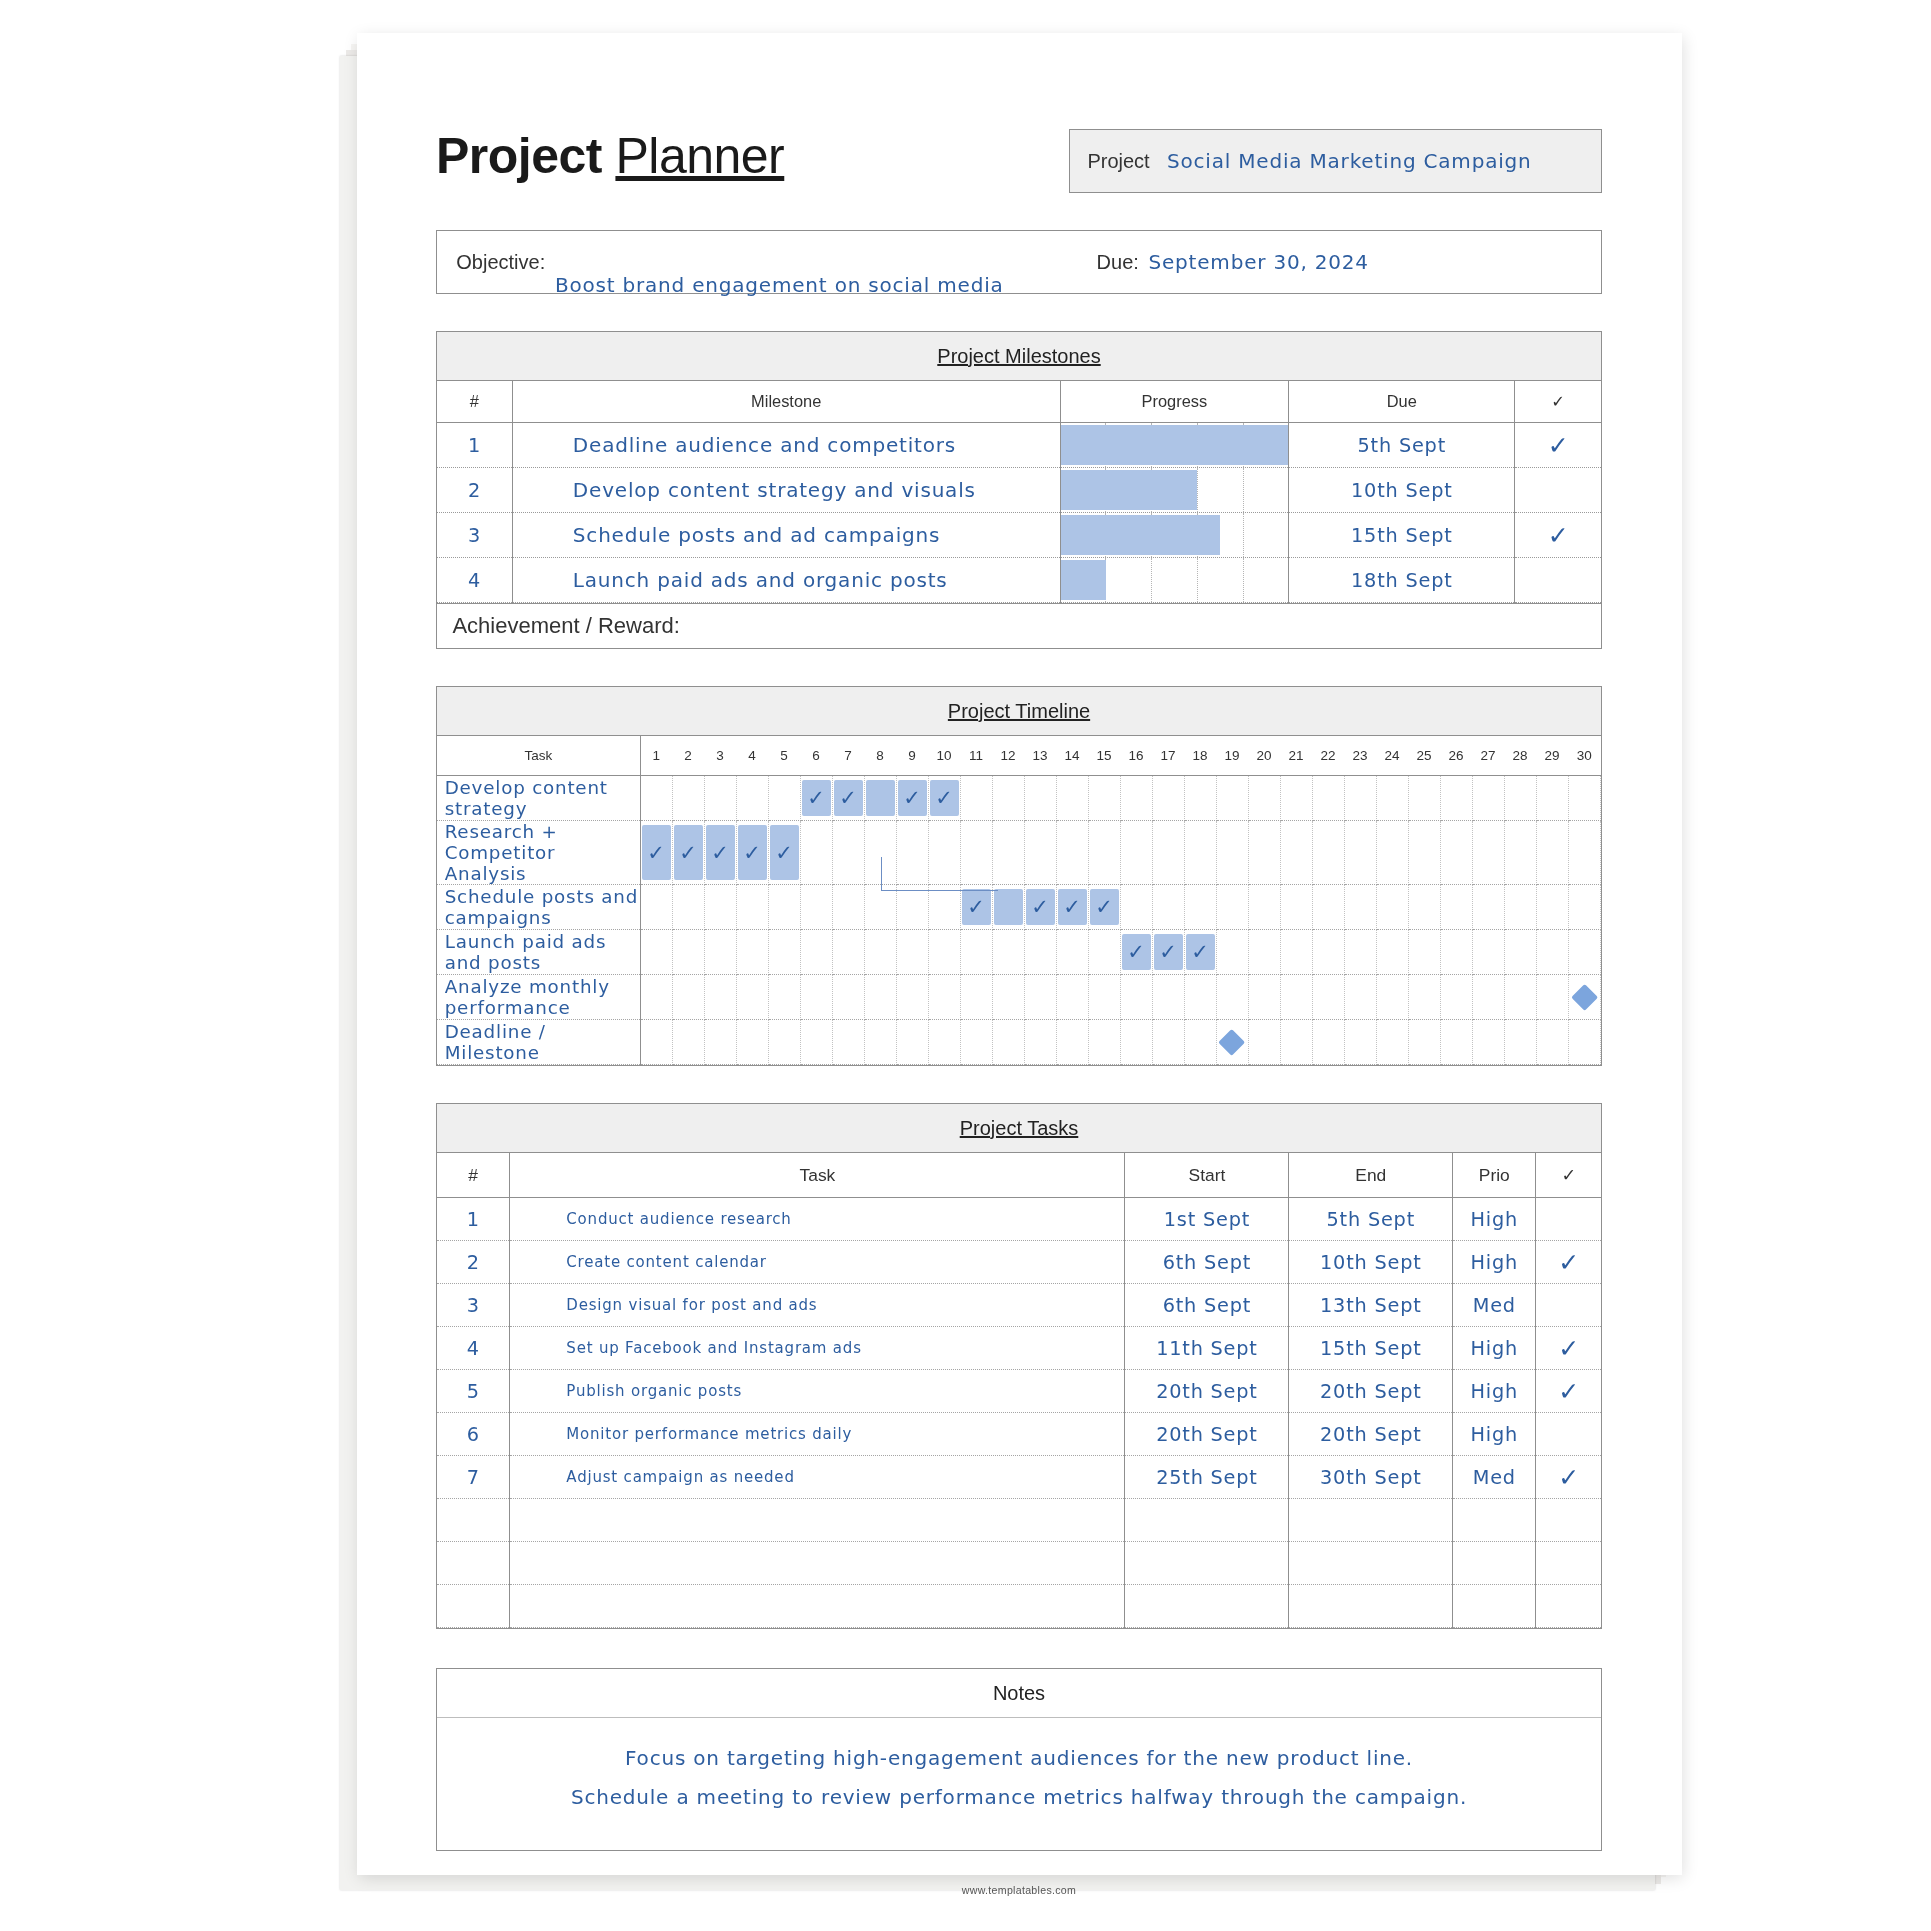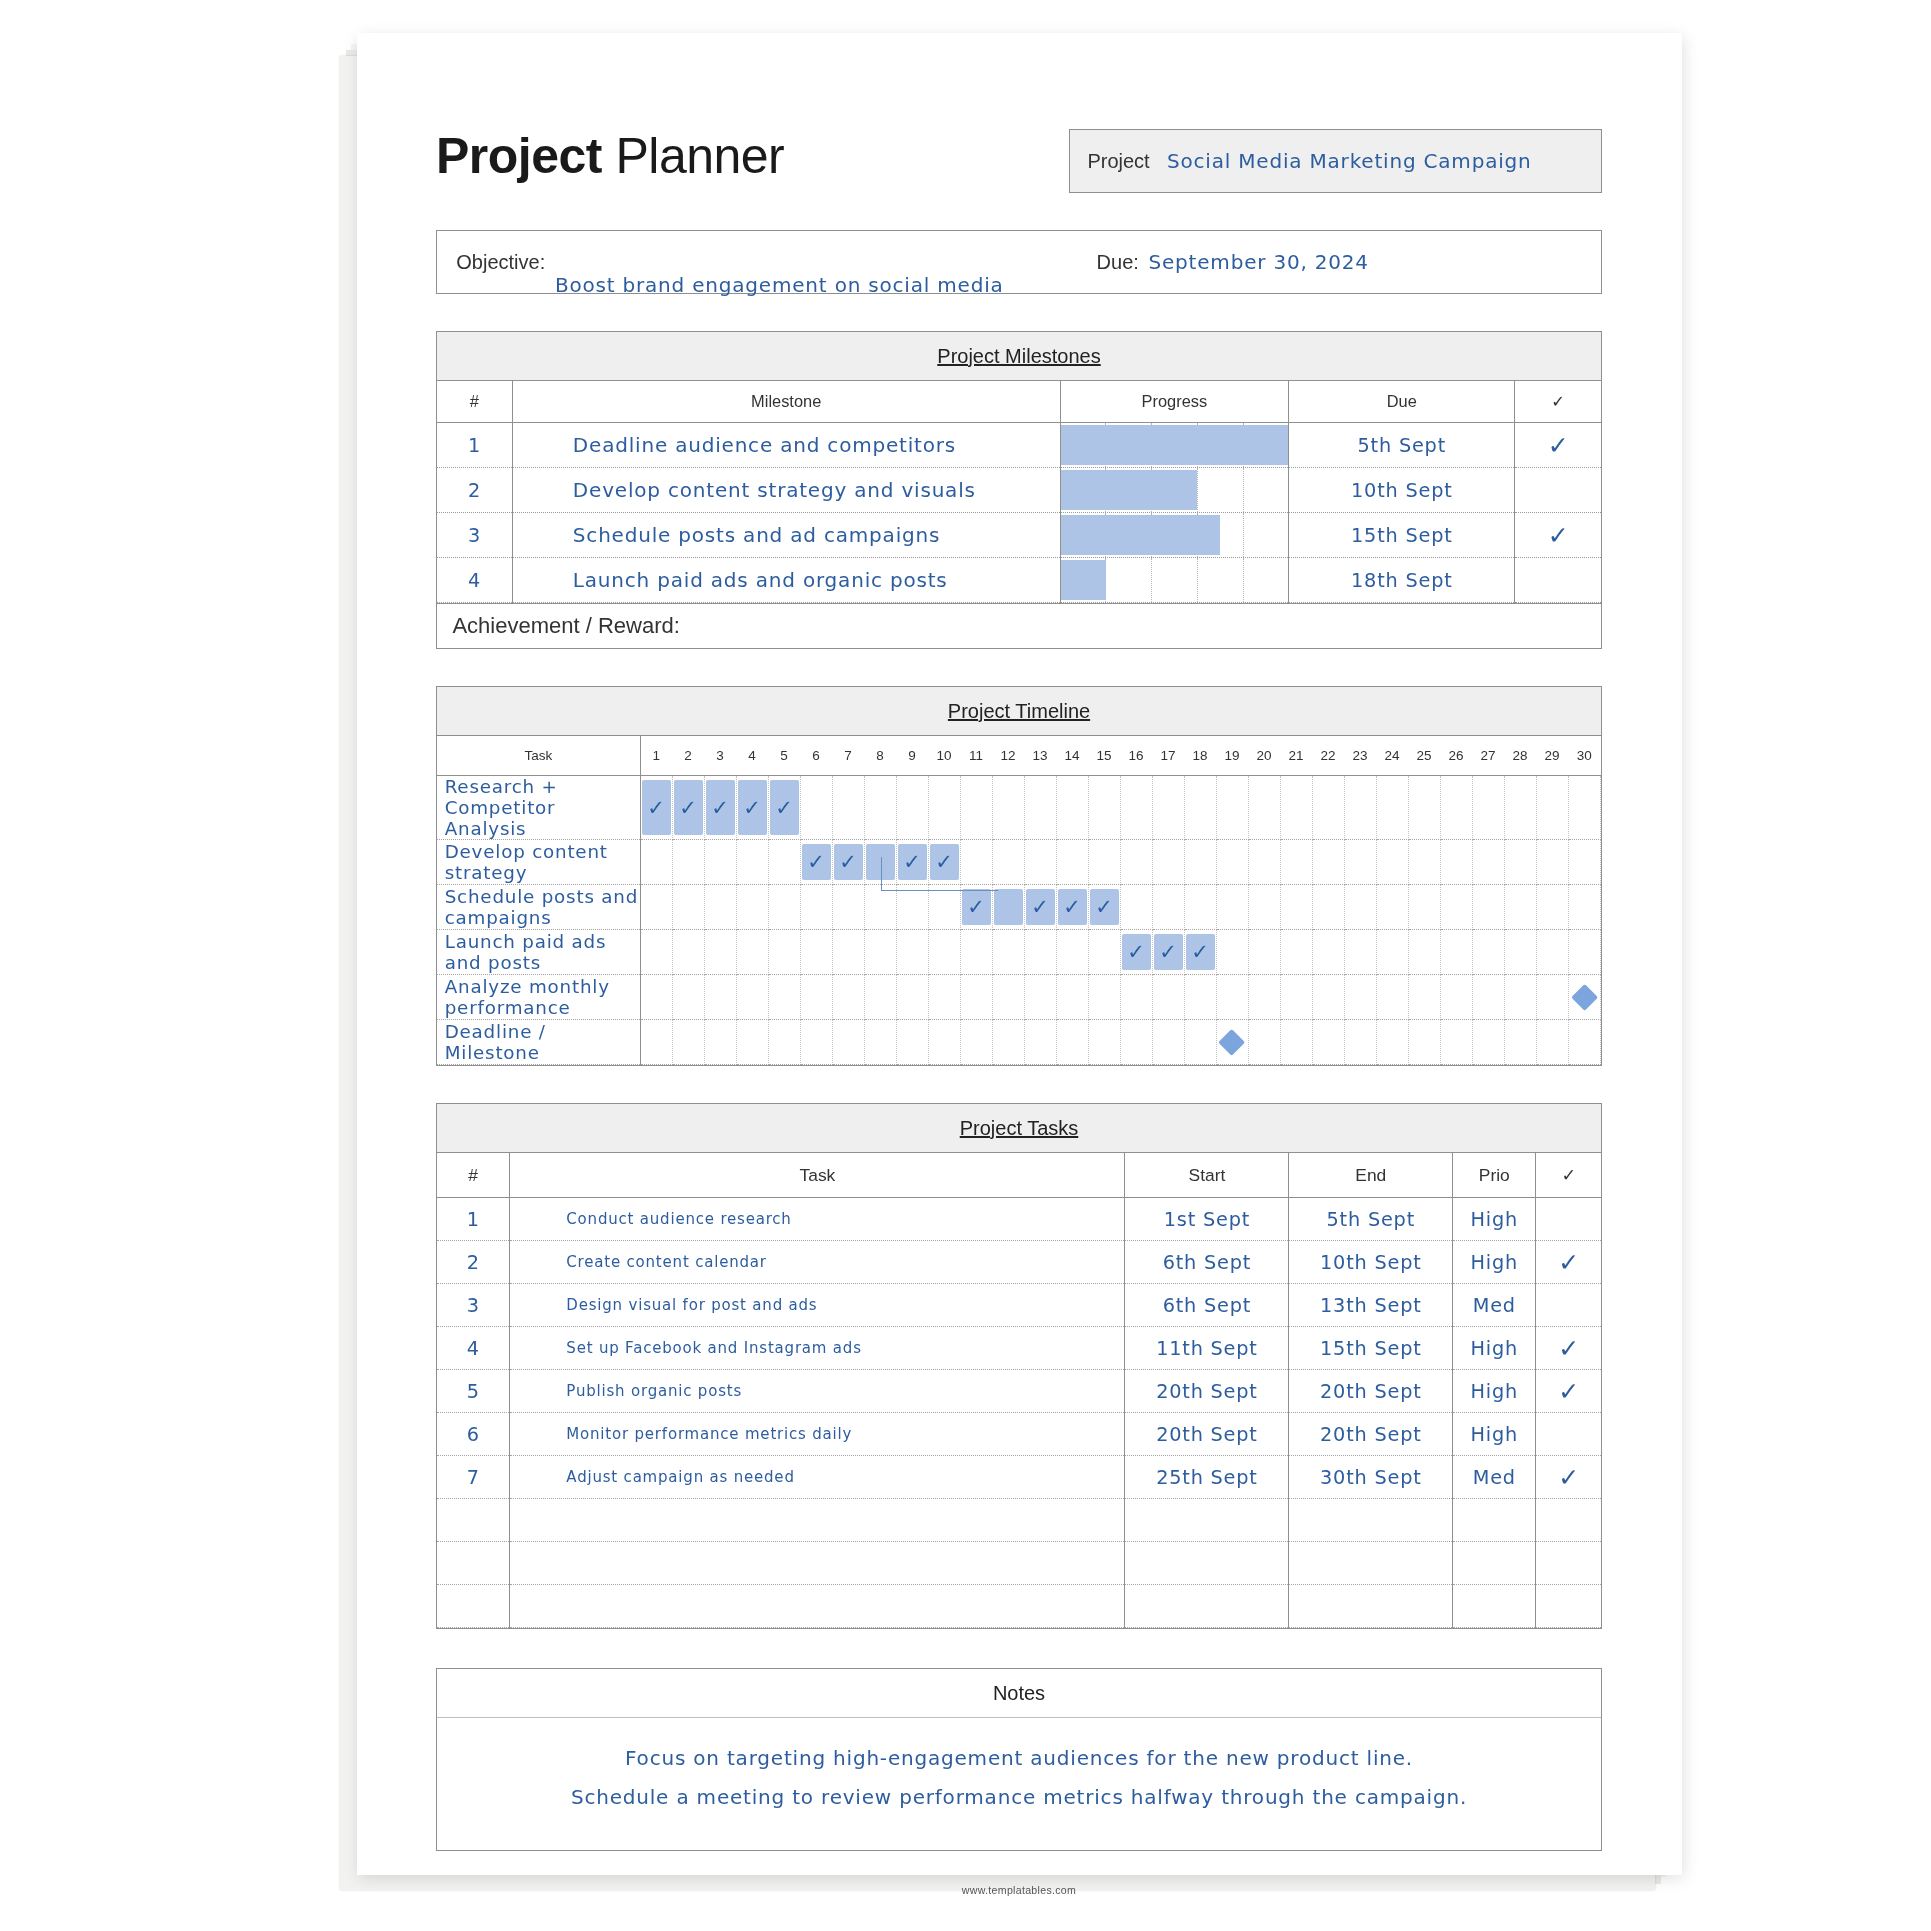--- a/index.html
+++ b/index.html
@@ -69,21 +69,21 @@
     justify-content: space-between;
   }
   .title {
     font-size: 50px;
     letter-spacing: -0.5px;
     color: #1a1a1a;
     line-height: 1;
     margin-top: 21px;
   }
   .title b { font-weight: bold; }
-  .title span { font-weight: 300; }
+  .title span { font-weight: 300; text-decoration: underline; }
 
   .projbox {
     width: 533px;
     height: 64px;
     border: 1.2px solid #8f8f8f;
     background: #efefef;
     display: flex;
     align-items: center;
     padding-left: 17.4px;
     box-sizing: border-box;
@@ -424,20 +424,67 @@
                 <td>23</td>
                 <td>24</td>
                 <td>25</td>
                 <td>26</td>
                 <td>27</td>
                 <td>28</td>
                 <td>29</td>
                 <td>30</td>
               </tr>
               <tr class="tl-row">
+                <td class="tl-label hand">Develop content strategy</td>
+                <td class="tl-cell"></td>
+                <td class="tl-cell"></td>
+                <td class="tl-cell"></td>
+                <td class="tl-cell"></td>
+                <td class="tl-cell"></td>
+                <td class="tl-cell">
+                  <div class="tl-bar"></div>
+                  <div class="tl-tick">✓</div>
+                </td>
+                <td class="tl-cell">
+                  <div class="tl-bar"></div>
+                  <div class="tl-tick">✓</div>
+                </td>
+                <td class="tl-cell">
+                  <div class="tl-bar"></div>
+                </td>
+                <td class="tl-cell">
+                  <div class="tl-bar"></div>
+                  <div class="tl-tick">✓</div>
+                </td>
+                <td class="tl-cell">
+                  <div class="tl-bar"></div>
+                  <div class="tl-tick">✓</div>
+                </td>
+                <td class="tl-cell"></td>
+                <td class="tl-cell"></td>
+                <td class="tl-cell"></td>
+                <td class="tl-cell"></td>
+                <td class="tl-cell"></td>
+                <td class="tl-cell"></td>
+                <td class="tl-cell"></td>
+                <td class="tl-cell"></td>
+                <td class="tl-cell"></td>
+                <td class="tl-cell"></td>
+                <td class="tl-cell"></td>
+                <td class="tl-cell"></td>
+                <td class="tl-cell"></td>
+                <td class="tl-cell"></td>
+                <td class="tl-cell"></td>
+                <td class="tl-cell"></td>
+                <td class="tl-cell"></td>
+                <td class="tl-cell"></td>
+                <td class="tl-cell"></td>
+                <td class="tl-cell"></td>
+              </tr>
+              <tr class="tl-row">
                 <td class="tl-label hand">Research + Competitor Analysis</td>
                 <td class="tl-cell">
                   <div class="tl-bar"></div>
                   <div class="tl-tick">✓</div>
                 </td>
                 <td class="tl-cell">
                   <div class="tl-bar"></div>
                   <div class="tl-tick">✓</div>
                 </td>
                 <td class="tl-cell">
@@ -450,67 +497,20 @@
                 </td>
                 <td class="tl-cell">
                   <div class="tl-bar"></div>
                   <div class="tl-tick">✓</div>
                 </td>
                 <td class="tl-cell"></td>
                 <td class="tl-cell"></td>
                 <td class="tl-cell"></td>
                 <td class="tl-cell"></td>
                 <td class="tl-cell"></td>
-                <td class="tl-cell"></td>
-                <td class="tl-cell"></td>
-                <td class="tl-cell"></td>
-                <td class="tl-cell"></td>
-                <td class="tl-cell"></td>
-                <td class="tl-cell"></td>
-                <td class="tl-cell"></td>
-                <td class="tl-cell"></td>
-                <td class="tl-cell"></td>
-                <td class="tl-cell"></td>
-                <td class="tl-cell"></td>
-                <td class="tl-cell"></td>
-                <td class="tl-cell"></td>
-                <td class="tl-cell"></td>
-                <td class="tl-cell"></td>
-                <td class="tl-cell"></td>
-                <td class="tl-cell"></td>
-                <td class="tl-cell"></td>
-                <td class="tl-cell"></td>
-                <td class="tl-cell"></td>
-              </tr>
-              <tr class="tl-row">
-                <td class="tl-label hand">Develop content strategy</td>
-                <td class="tl-cell"></td>
-                <td class="tl-cell"></td>
-                <td class="tl-cell"></td>
-                <td class="tl-cell"></td>
-                <td class="tl-cell"></td>
-                <td class="tl-cell">
-                  <div class="tl-bar"></div>
-                  <div class="tl-tick">✓</div>
-                </td>
-                <td class="tl-cell">
-                  <div class="tl-bar"></div>
-                  <div class="tl-tick">✓</div>
-                </td>
-                <td class="tl-cell">
-                  <div class="tl-bar"></div>
-                </td>
-                <td class="tl-cell">
-                  <div class="tl-bar"></div>
-                  <div class="tl-tick">✓</div>
-                </td>
-                <td class="tl-cell">
-                  <div class="tl-bar"></div>
-                  <div class="tl-tick">✓</div>
-                </td>
                 <td class="tl-cell"></td>
                 <td class="tl-cell"></td>
                 <td class="tl-cell"></td>
                 <td class="tl-cell"></td>
                 <td class="tl-cell"></td>
                 <td class="tl-cell"></td>
                 <td class="tl-cell"></td>
                 <td class="tl-cell"></td>
                 <td class="tl-cell"></td>
                 <td class="tl-cell"></td>

